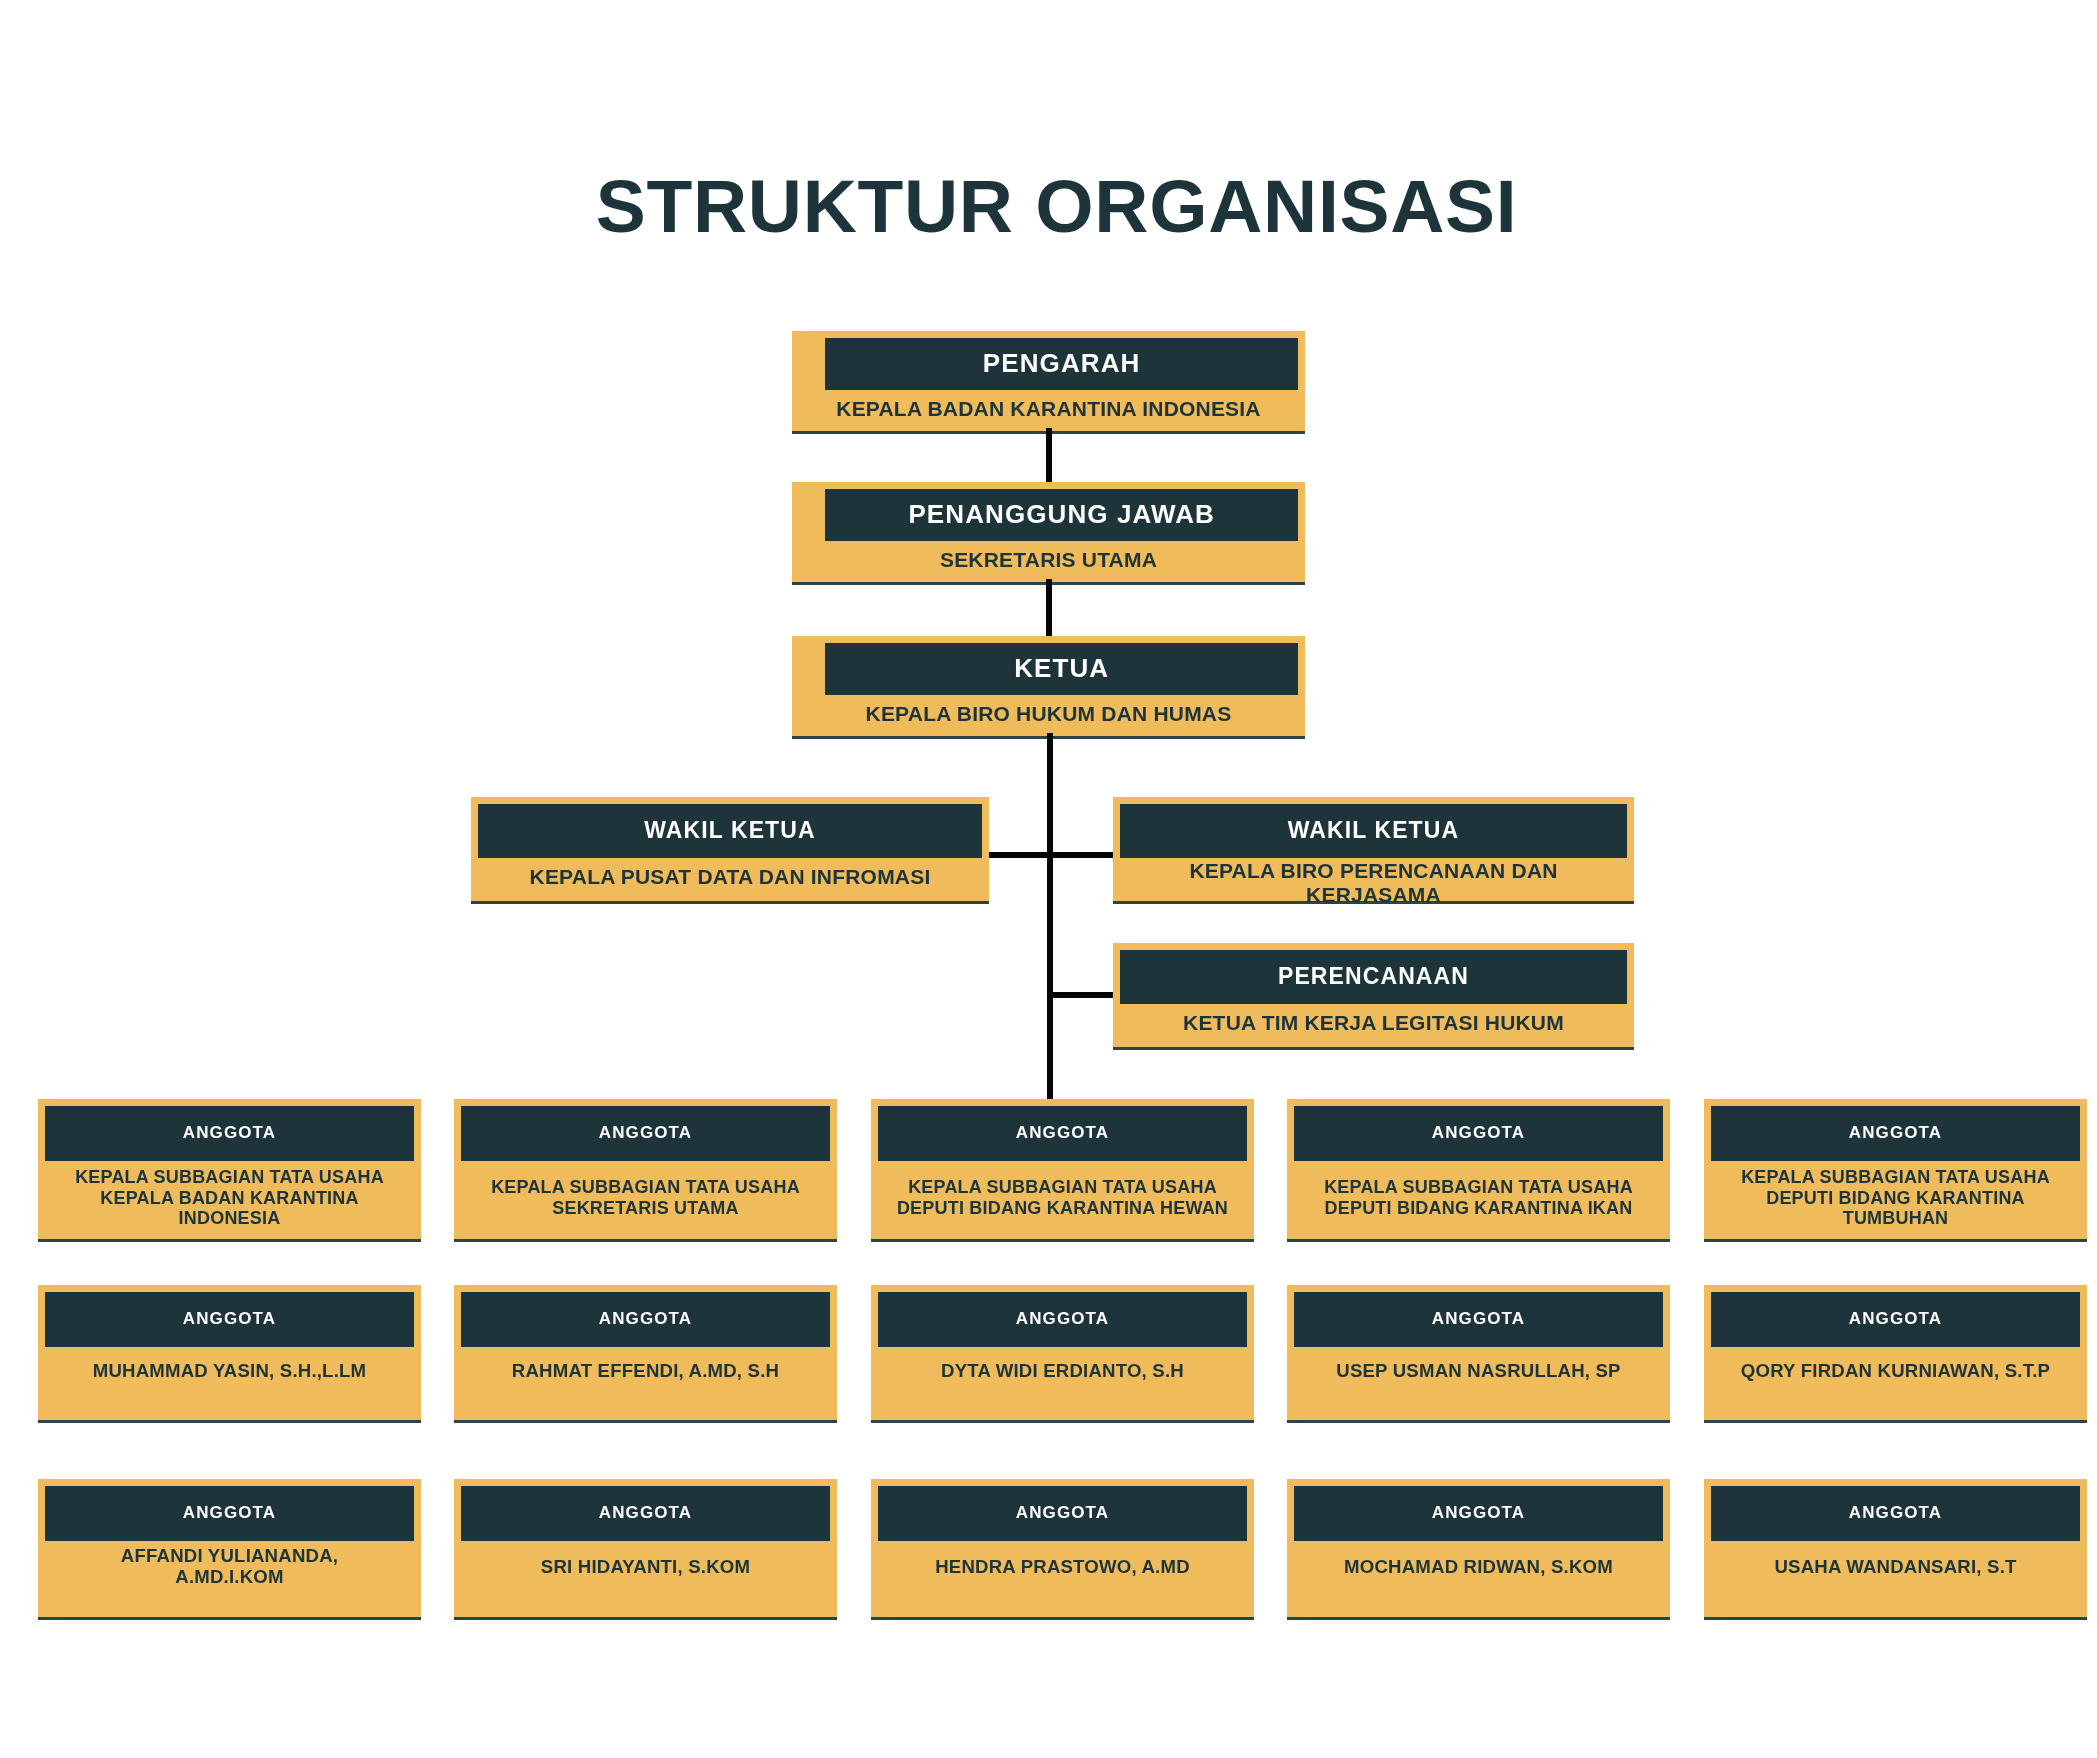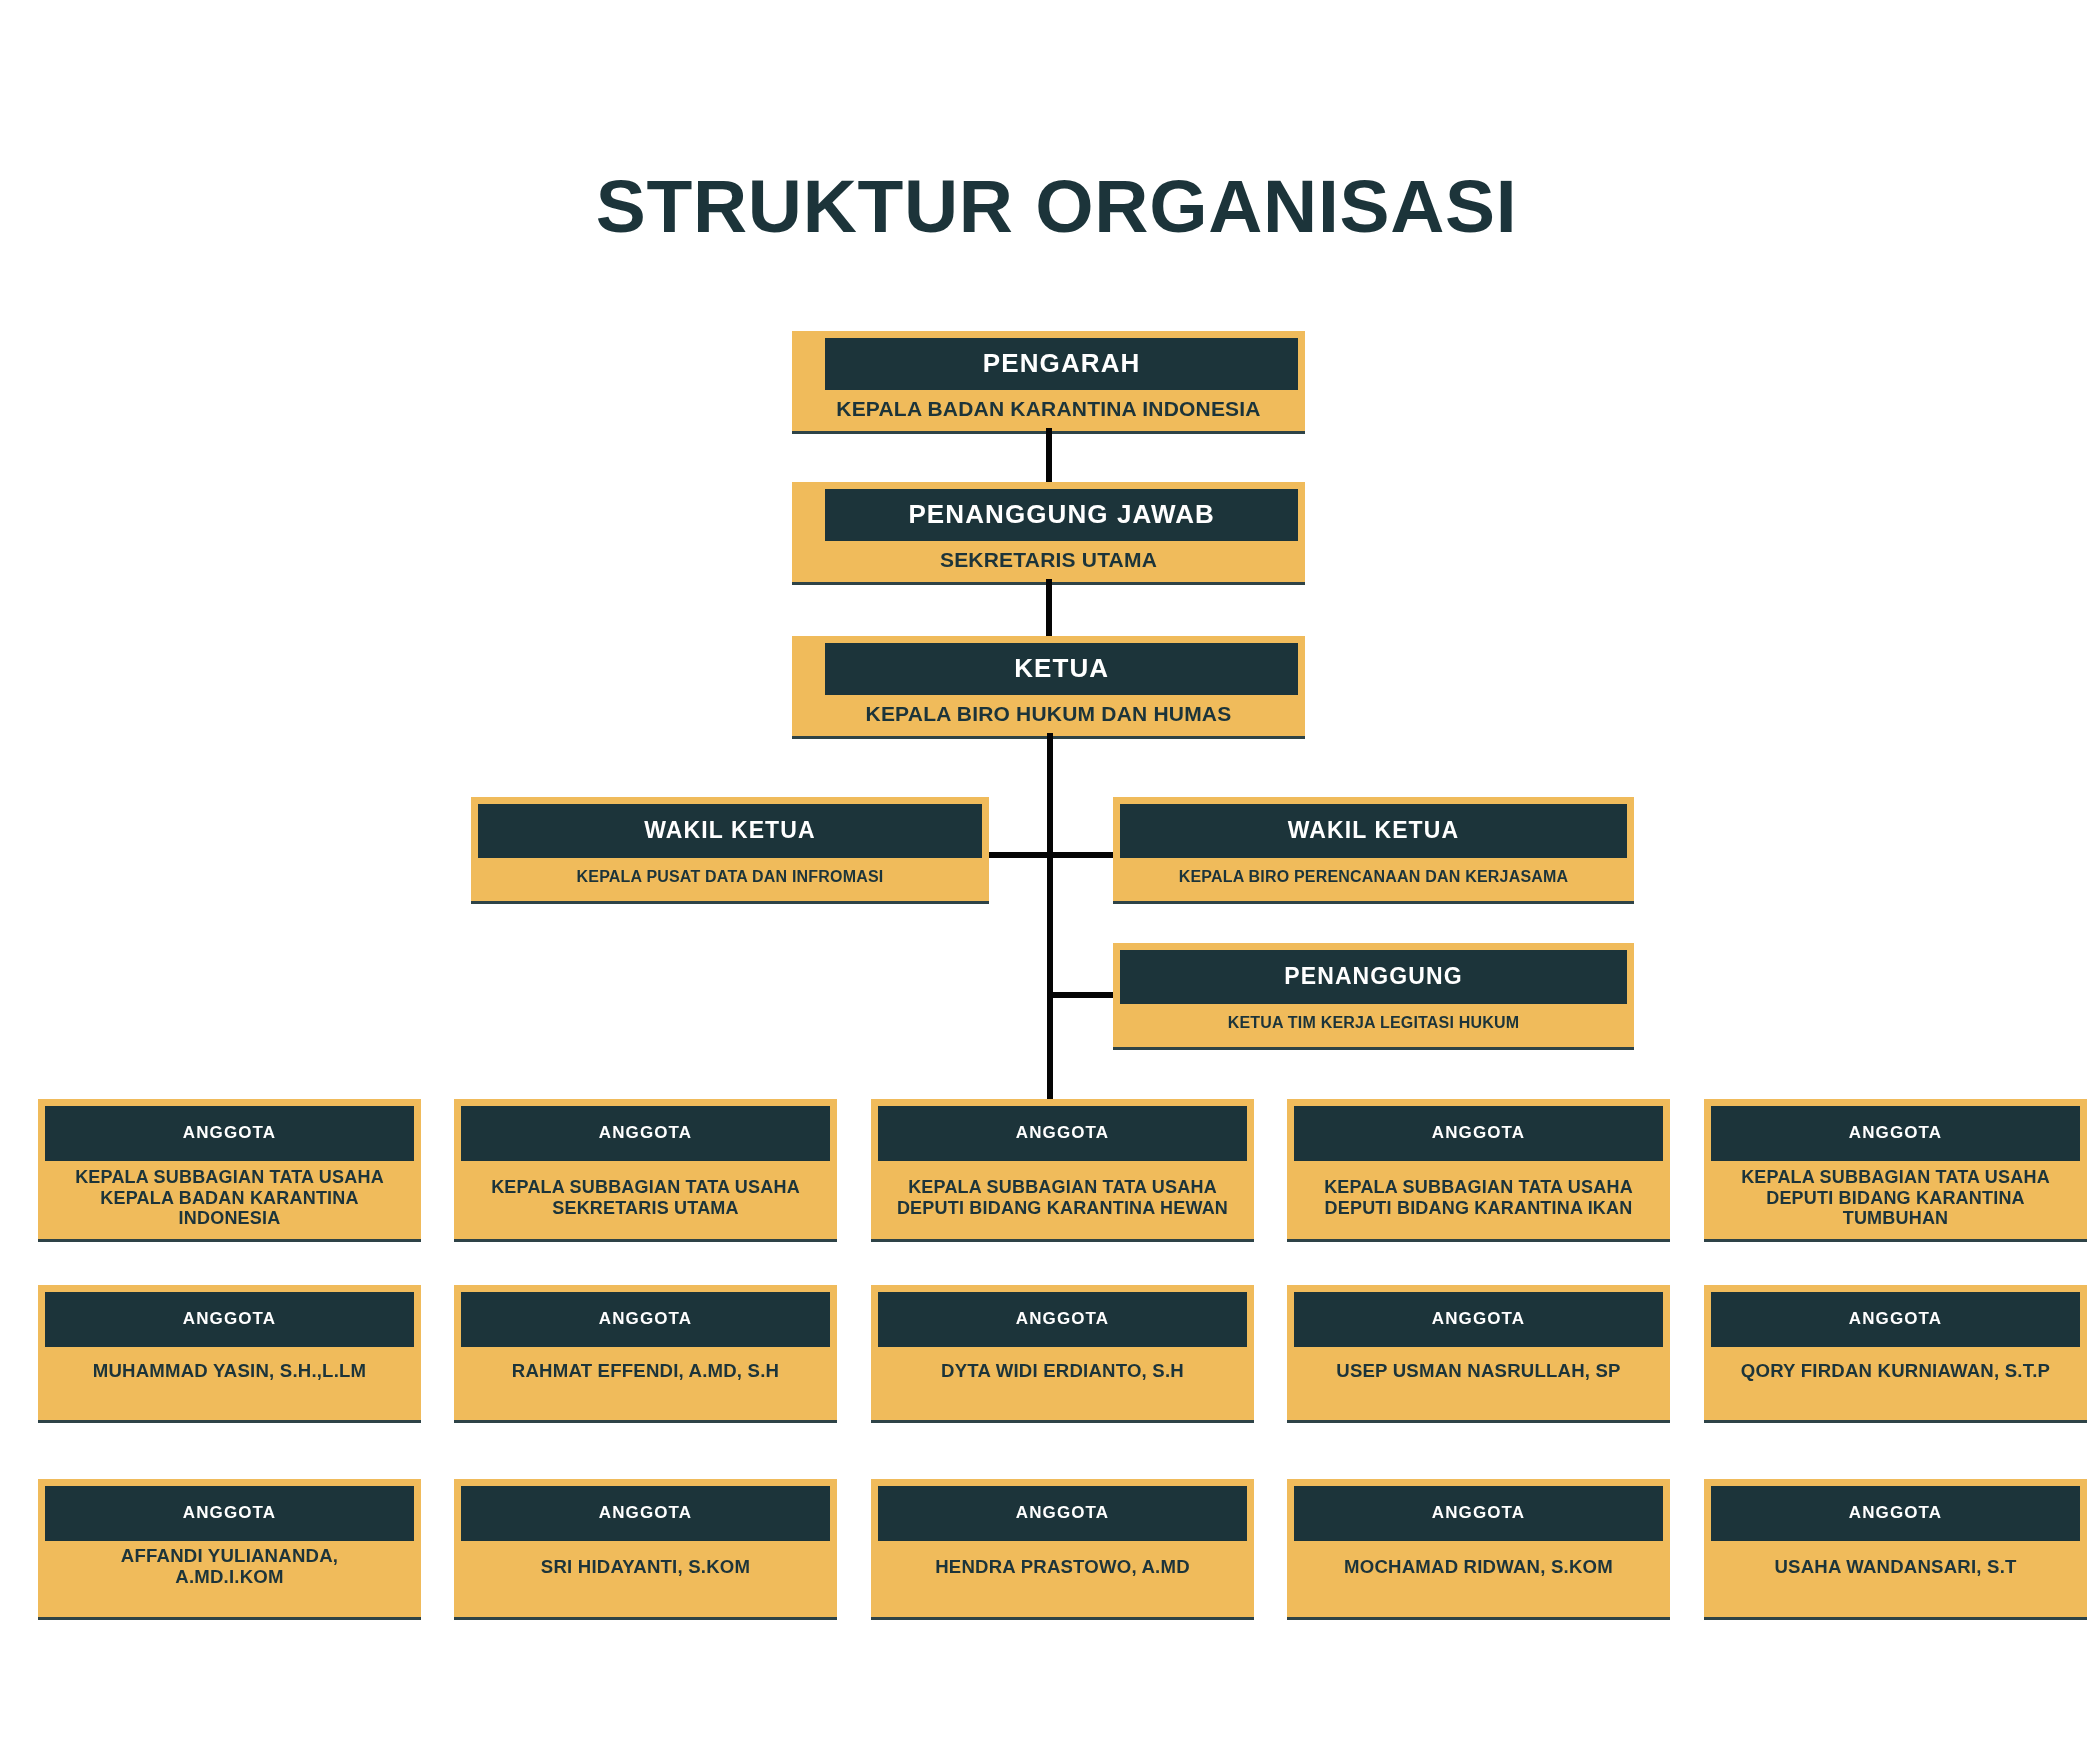--- a/index.html
+++ b/index.html
@@ -53,21 +53,21 @@
     line-height:1.12;
     letter-spacing:0.2px;
   }
   
   .chain .band{height:52px;margin-left:33px;}
   .chain .role{font-size:26px;}
   .chain .name{font-size:21px;padding:1.5px 15px 4.5px;}
   
   .mid .band{height:54px;}
   .mid .role{font-size:23px;}
-  .mid .name{font-size:16px;padding:1.5px 41px 6px;}
+  .mid .name{font-size:21px;padding:1.5px 41px 6px;}
   
   .agg .band{height:55px;}
   .agg .role{font-size:17px;}
   .agg-r1 .name{font-size:18px;padding:3px 13.4px 7.4px;}
   .agg-r2 .name{font-size:18.6px;padding:1.5px 15px 25px;}
   .agg-r3 .name{font-size:18.6px;padding:1.5px 41px 25px;}
   .line{
     position:absolute;
     background:#050505;
   }
@@ -119,21 +119,21 @@
     <div class="band">
       <span class="role">WAKIL KETUA</span>
     </div>
     <div class="name">KEPALA BIRO PERENCANAAN DAN KERJASAMA</div>
   </div>
 
   <div class="line" style="left:1050px;top:992px;width:69px;height:6px"></div>
 
   <div class="box mid" style="left:1113px;top:943px;width:521px;height:104px">
     <div class="band">
-      <span class="role">PENANGGUNG</span>
+      <span class="role">PERENCANAAN</span>
     </div>
     <div class="name">KETUA TIM KERJA LEGITASI HUKUM</div>
   </div>
 
   <div class="box agg agg-r1" style="left:38px;top:1099px;width:383px;height:140px">
     <div class="band">
       <span class="role">ANGGOTA</span>
     </div>
     <div class="name">KEPALA SUBBAGIAN TATA USAHA KEPALA BADAN KARANTINA INDONESIA</div>
   </div>

